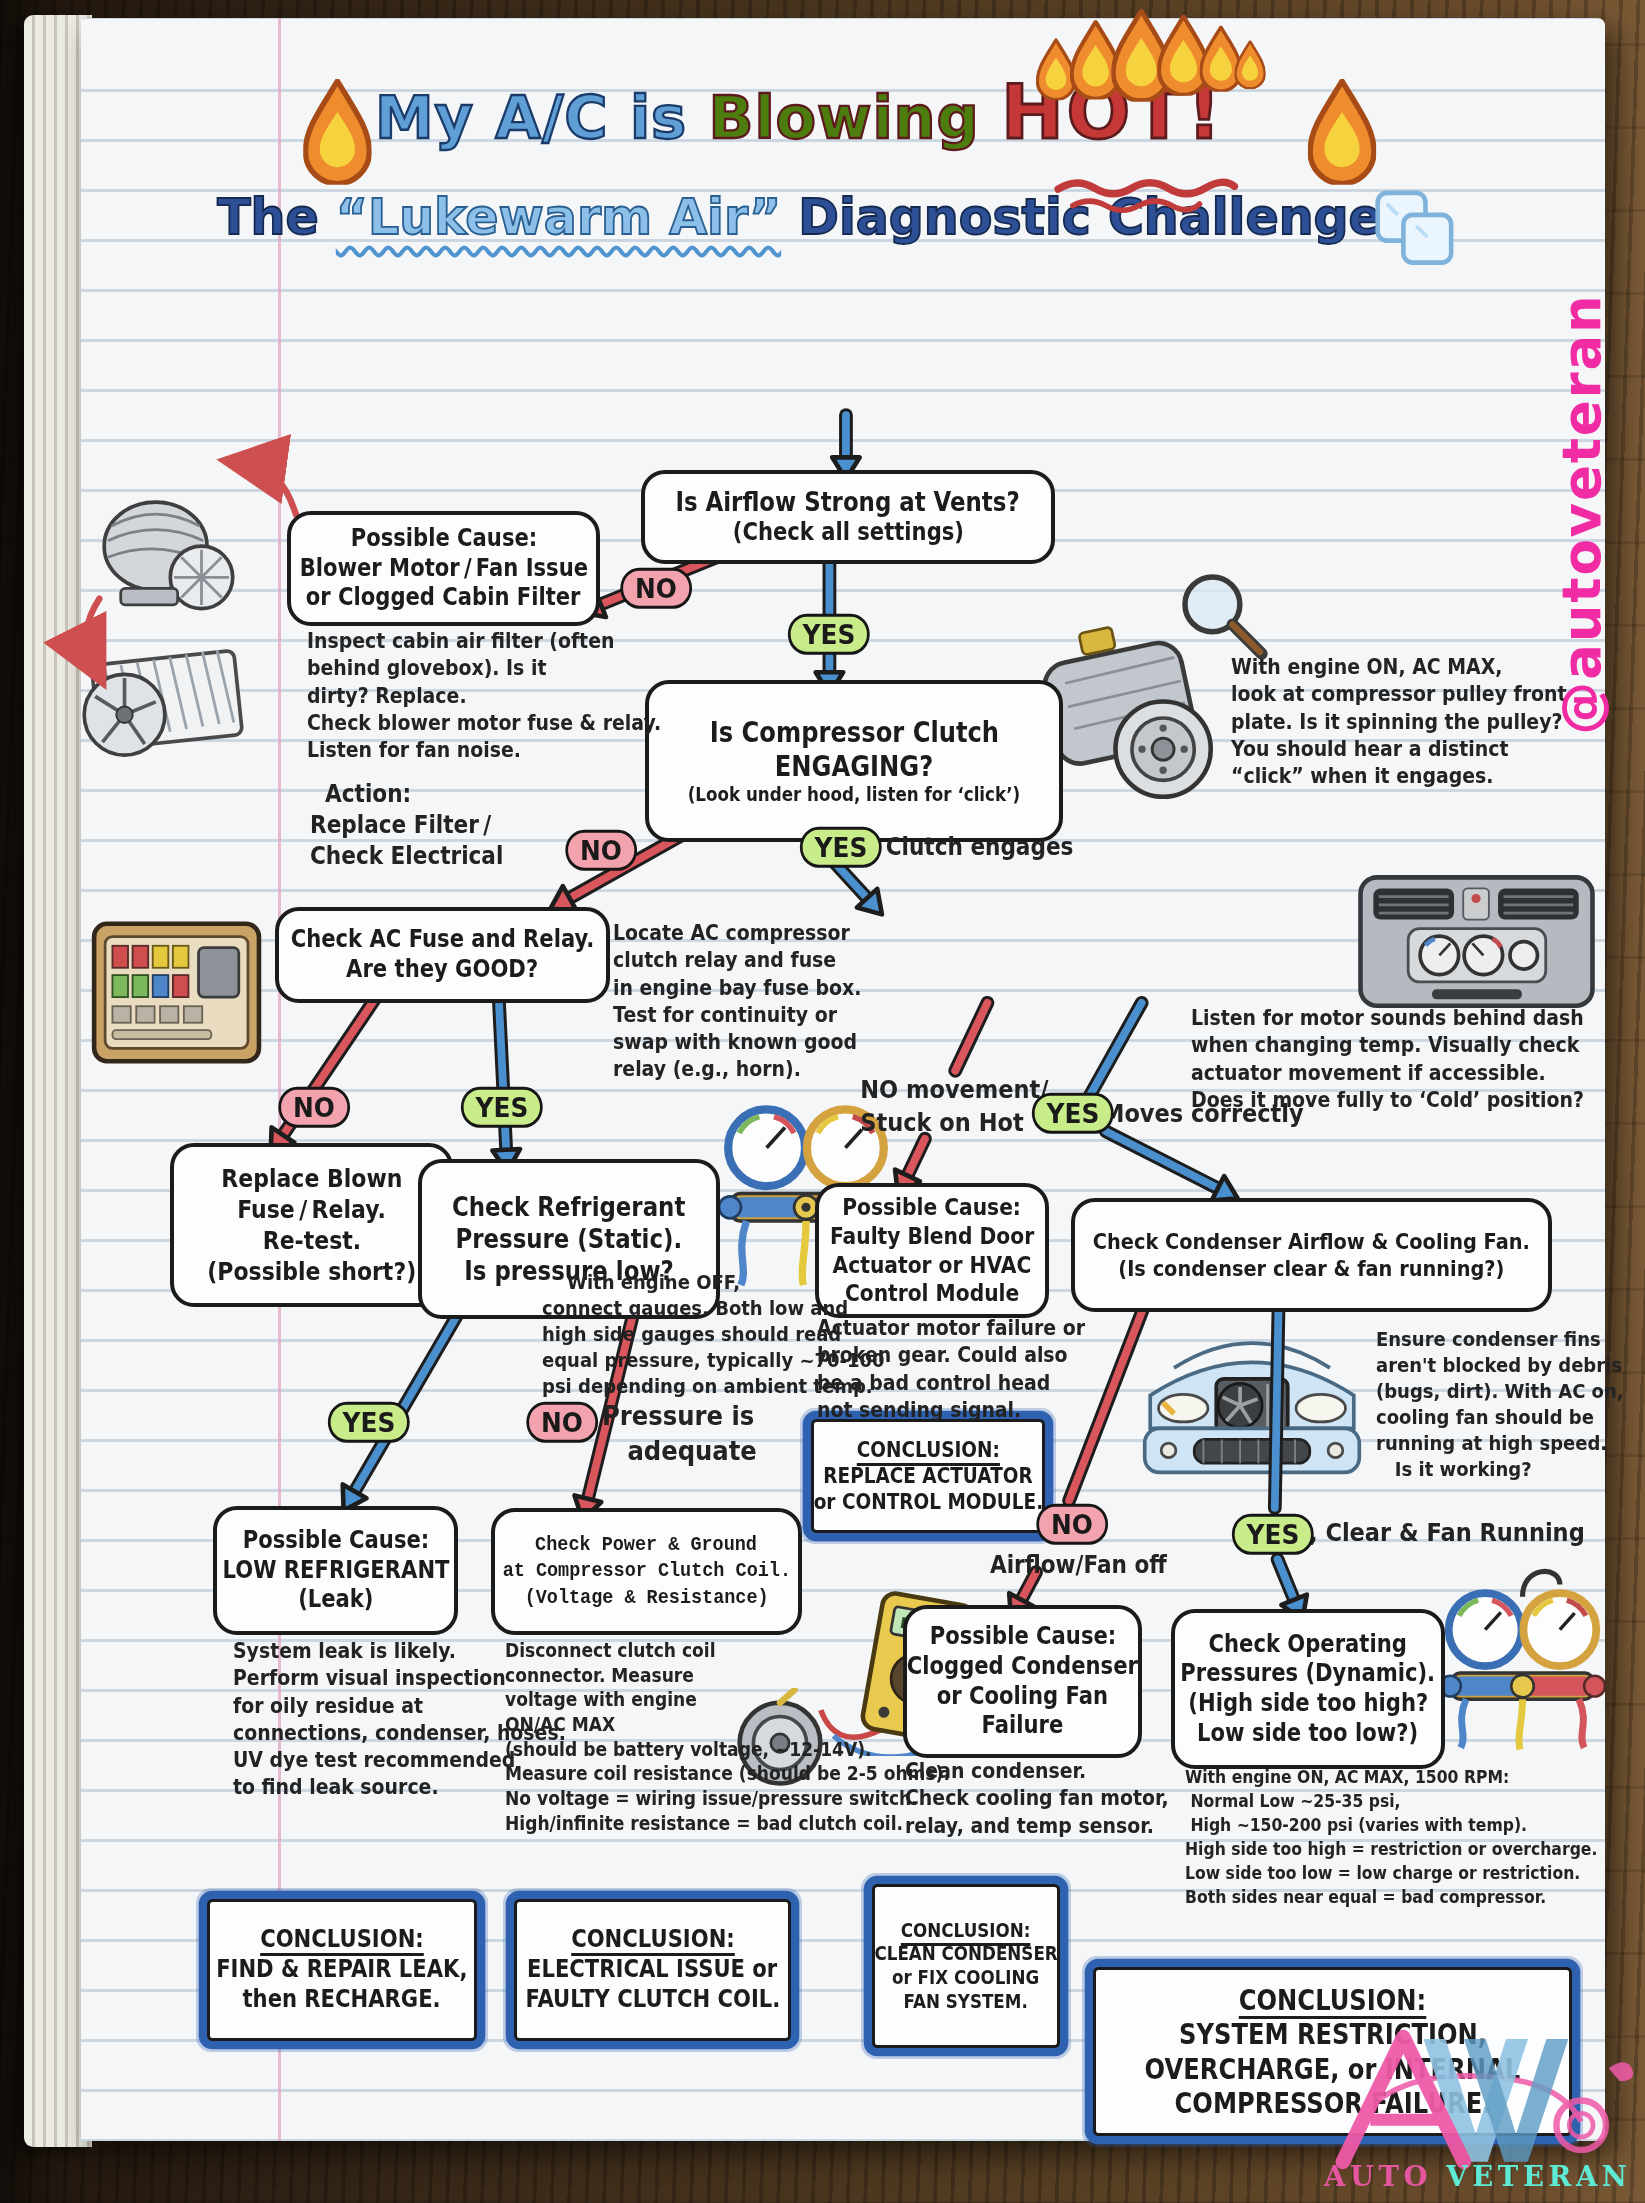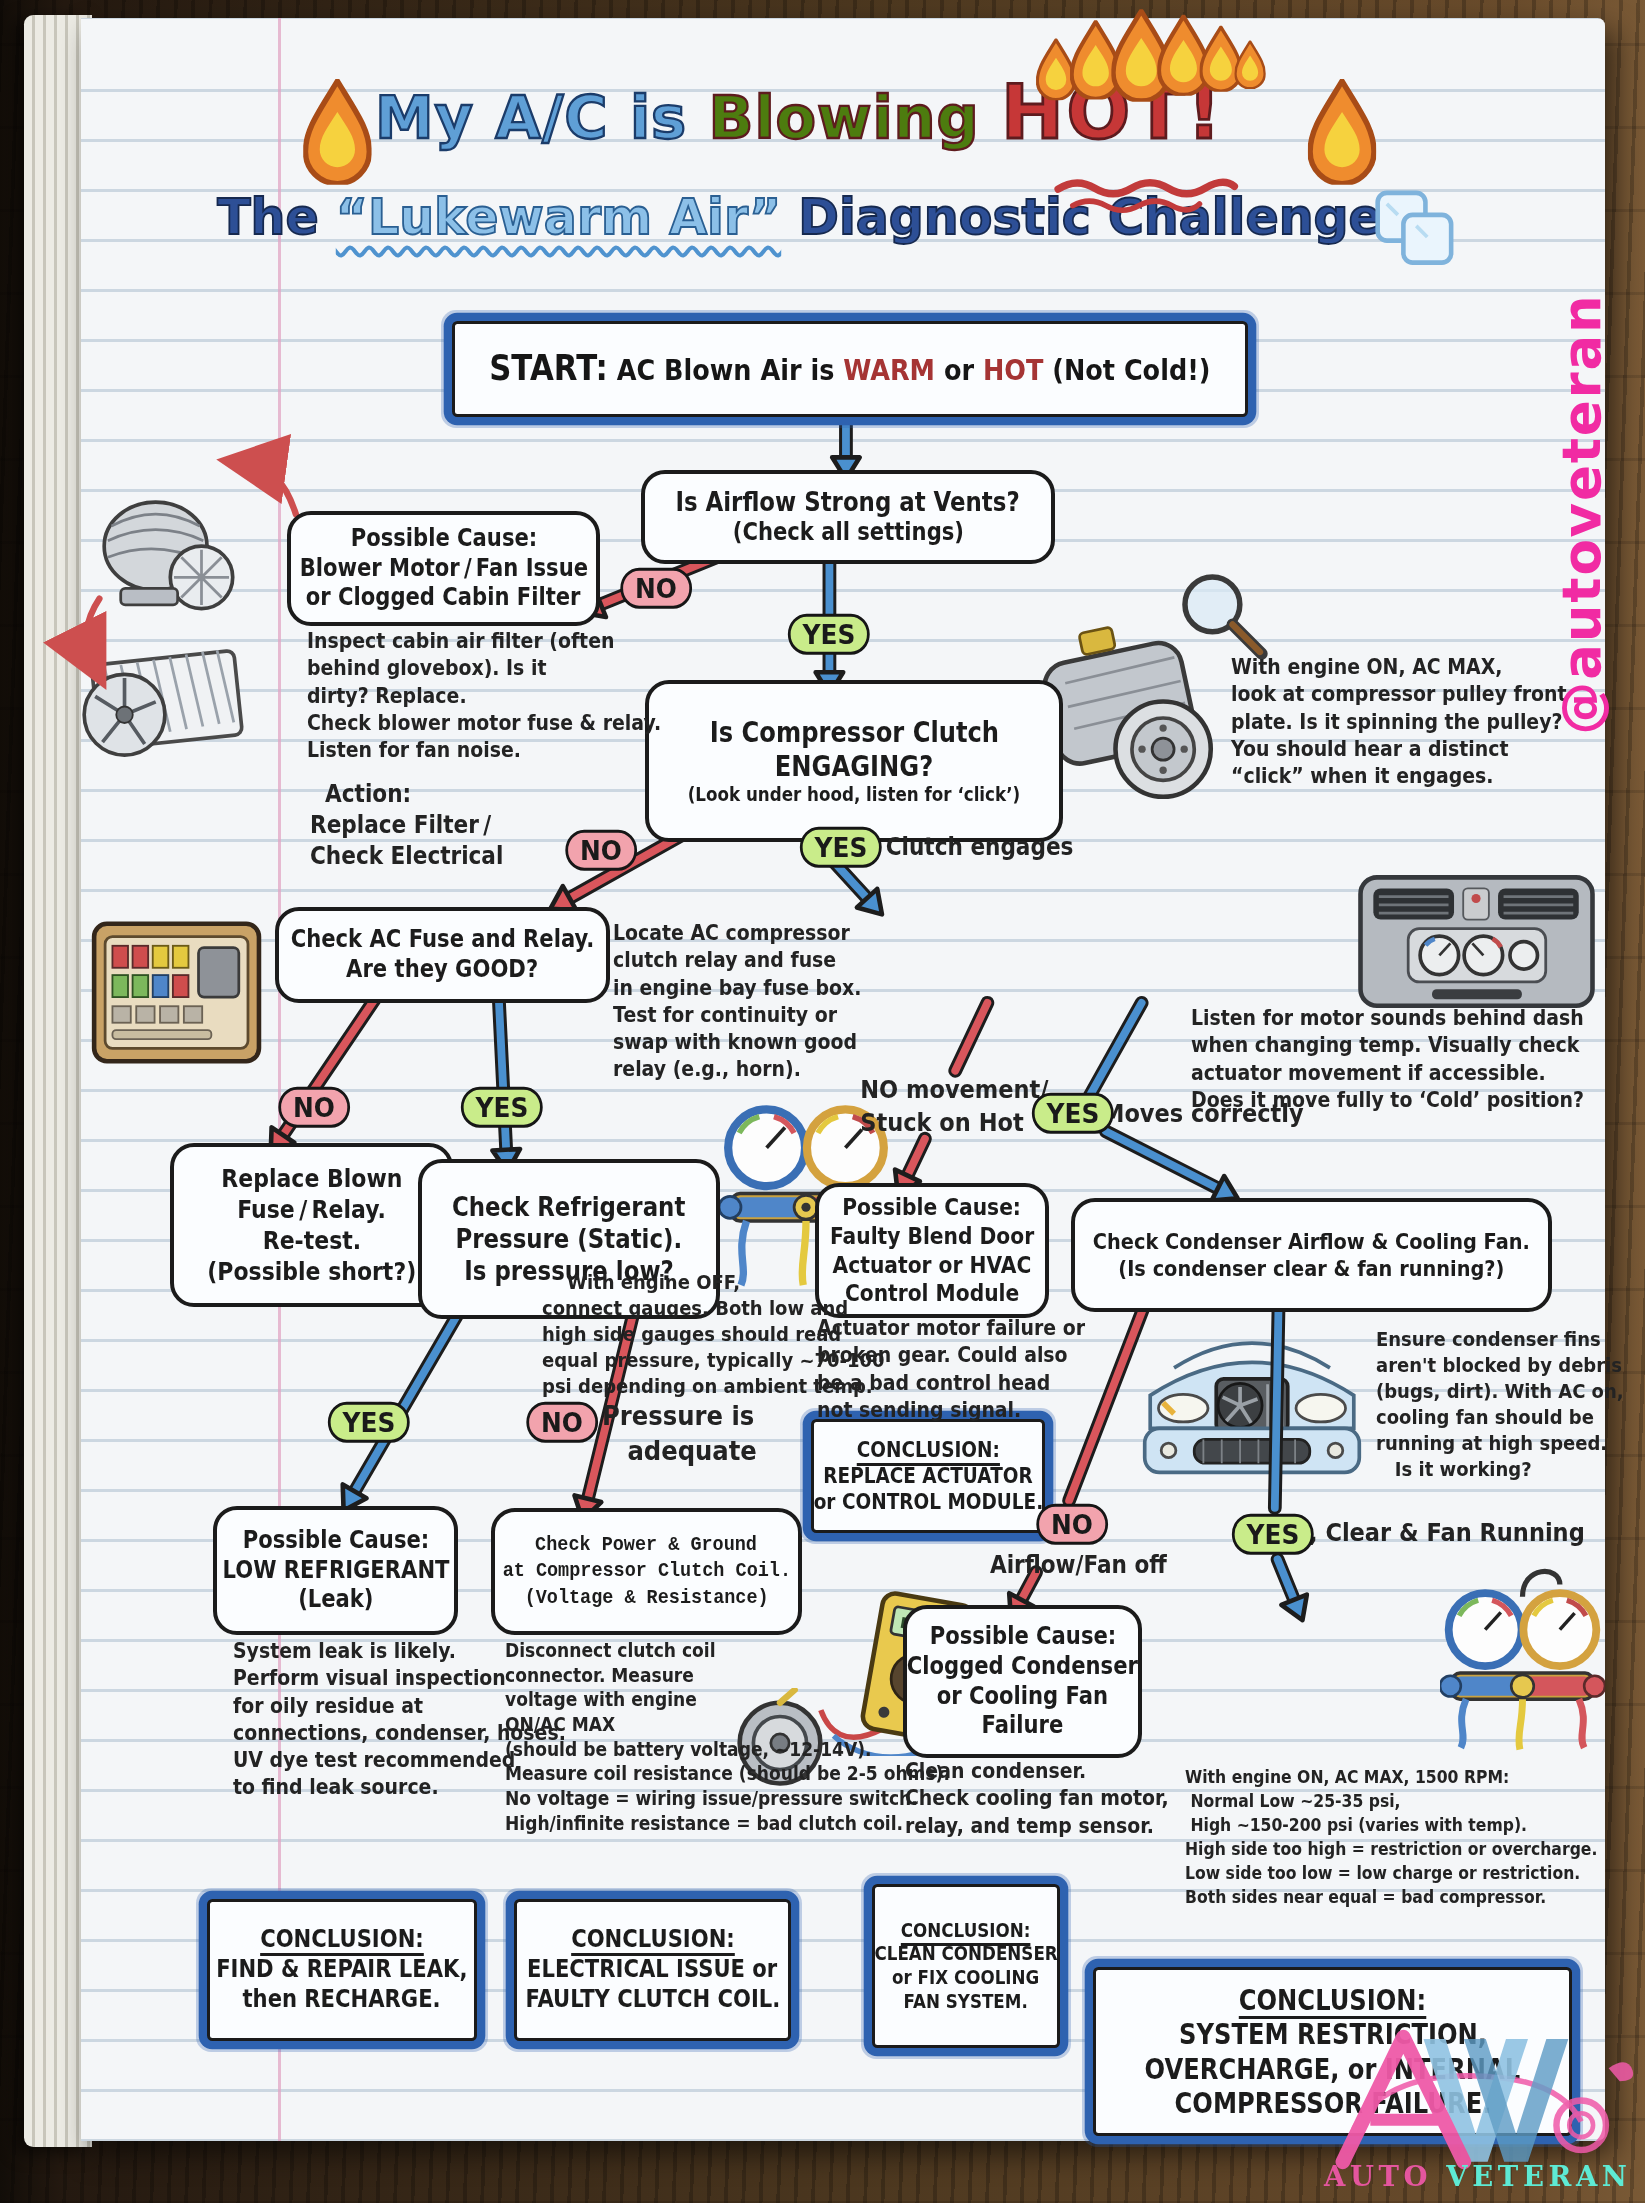--- a/index.html
+++ b/index.html
@@ -351,23 +351,20 @@
       <line x1="1392" y1="1424" x2="1388" y2="1642" stroke="#4a90cf" stroke-width="8.5" stroke-linecap="round"></line>
     </g>
     <g>
       <line x1="1391" y1="1698" x2="1409" y2="1742" stroke="#1d1d1d" stroke-width="15" stroke-linecap="round"></line>
       <line x1="1391" y1="1698" x2="1409" y2="1742" stroke="#4a90cf" stroke-width="8.5" stroke-linecap="round"></line>
       <polygon points="1418.0871882972922,1764.2131269489362 1422.8832043430853,1736.3205073141924 1395.1167956569147,1747.6794926858076" fill="#4a90cf" stroke="#1d1d1d" stroke-width="5" stroke-linejoin="round"></polygon>
     </g>
   </svg>
 
 <div id="flow">
-    <div class="box s" style="left: 452px; top: 321px; width: 790px; height: 90px;">
-      <div class="bl" style="font-size: 29px;"><span class="p-k" style="font-size: 35px;">START:</span><span class="p-k">  AC Blown Air is </span><span class="p-r">WARM</span><span class="p-k"> or </span><span class="p-r">HOT</span><span class="p-k"> (Not Cold!)</span></div>
-    </div>
     <div class="box q" style="left: 641px; top: 470px; width: 406px; height: 86px;">
       <div class="bl" style="font-size: 26px;">Is Airflow Strong at Vents?</div>
       <div class="bl" style="font-size: 24px;">(Check all settings)</div>
     </div>
     <div class="box q" style="left: 287px; top: 511px; width: 305px; height: 107px;">
       <div class="bl" style="font-size: 24px;">Possible Cause:</div>
       <div class="bl" style="font-size: 24px;">Blower Motor / Fan Issue</div>
       <div class="bl" style="font-size: 24px;">or Clogged Cabin Filter</div>
     </div>
     <div class="box q" style="left: 645px; top: 680px; width: 410px; height: 154px;">
@@ -408,20 +405,26 @@
     <div class="box q" style="left: 491px; top: 1508px; width: 303px; height: 119px; font-family: Liberation Mono, monospace;">
       <div class="bl" style="font-size: 21px;">Check Power &amp; Ground</div>
       <div class="bl" style="font-size: 21px;">at Compressor Clutch Coil.</div>
       <div class="bl" style="font-size: 21px;">(Voltage &amp; Resistance)</div>
     </div>
     <div class="box q" style="left: 903px; top: 1605px; width: 231px; height: 145px;">
       <div class="bl" style="font-size: 24px;">Possible Cause:</div>
       <div class="bl" style="font-size: 24px;">Clogged Condenser</div>
       <div class="bl" style="font-size: 24px;">or Cooling Fan</div>
       <div class="bl" style="font-size: 24px;">Failure</div>
+    </div>
+    <div class="box q" style="left: 1171px; top: 1609px; width: 266px; height: 152px;">
+      <div class="bl" style="font-size: 24px;">Check Operating</div>
+      <div class="bl" style="font-size: 24px;">Pressures (Dynamic).</div>
+      <div class="bl" style="font-size: 24px;">(High side too high?</div>
+      <div class="bl" style="font-size: 24px;">Low side too low?)</div>
     </div>
     <div class="box c" style="left: 811px; top: 1419px; width: 228px; height: 108px;">
       <div class="bl ul" style="font-size: 21px;">CONCLUSION:</div>
       <div class="bl" style="font-size: 21px;">REPLACE ACTUATOR</div>
       <div class="bl" style="font-size: 21px;">or CONTROL MODULE.</div>
     </div>
     <div class="box c" style="left: 207px; top: 1899px; width: 264px; height: 136px;">
       <div class="bl ul" style="font-size: 24px;">CONCLUSION:</div>
       <div class="bl" style="font-size: 24px;">FIND &amp; REPAIR LEAK,</div>
       <div class="bl" style="font-size: 24px;">then RECHARGE.</div>

